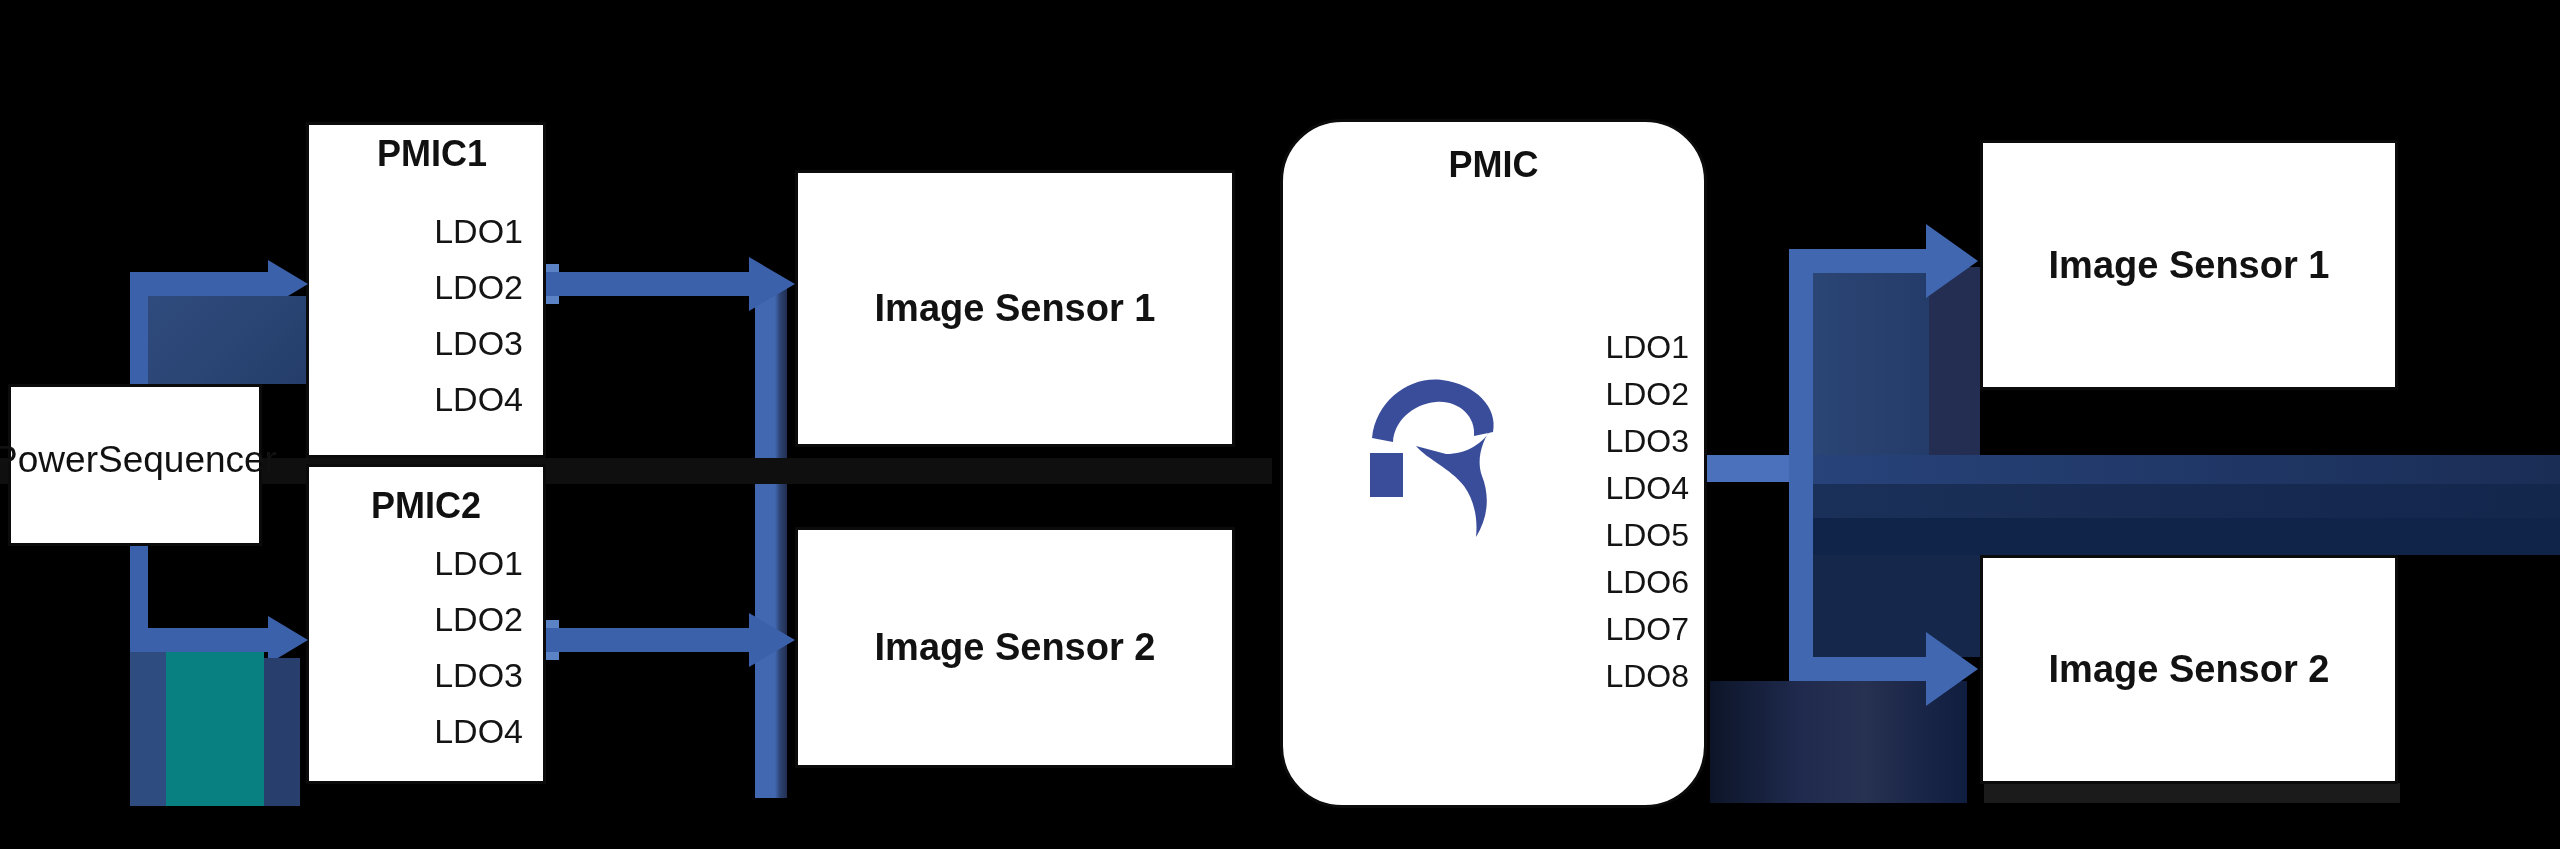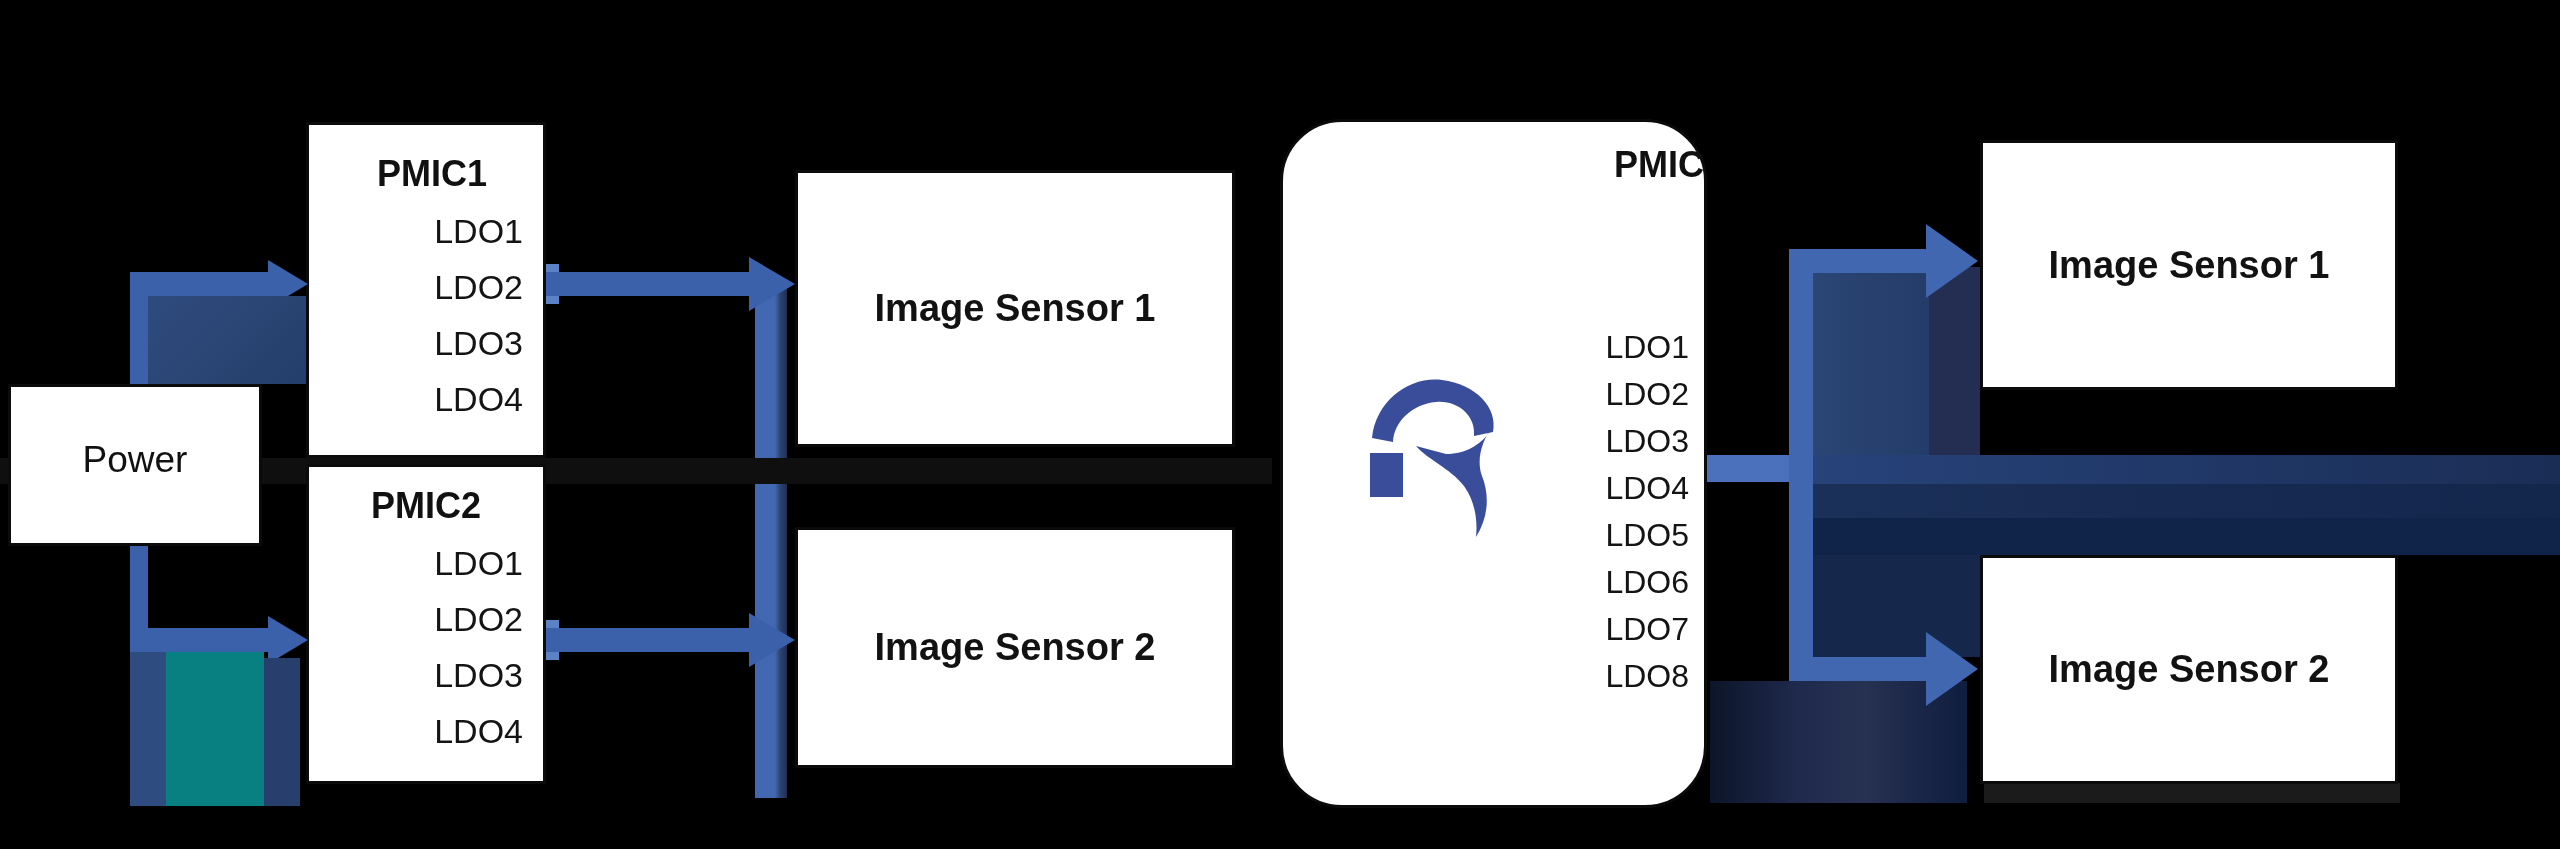--- a/index.html
+++ b/index.html
@@ -11,46 +11,47 @@
   .box{
     position:absolute;background:#fff;border:3px solid #0b0b0b;box-sizing:border-box;
     display:flex;align-items:center;justify-content:center;z-index:2;
   }
   .sensor-label{font-weight:700;font-size:38px;color:#121212;letter-spacing:0;}
   .ps-lines{display:flex;flex-direction:row;align-items:flex-end;line-height:50px;
     font-weight:400;font-size:37px;margin-top:-10px;}
   .pmic-box{display:block;}
   .pmic-title{font-weight:700;font-size:36px;text-align:center;display:block;}
   .ldo-item{display:block;font-size:34px;font-weight:400;text-align:right;color:#141414;}
-  .slg-title{font-weight:700;font-size:36px;text-align:right;line-height:46px;display:block;}
+  .slg-title{font-weight:700;font-size:36px;text-align:center;line-height:46px;display:block;}
   .slg-ldo{display:block;font-size:32px;font-weight:400;text-align:right;color:#141414;line-height:47px;}
   .seam{position:absolute;z-index:1;}
   .shadow{position:absolute;z-index:1;}
   .arrowpart{position:absolute;z-index:3;}
   .head{position:absolute;z-index:3;width:0;height:0;border-style:solid;border-color:transparent;}
   .rail-under{position:absolute;z-index:0;}
 </style>
 </head>
 <body>
 
 <div class="stage">
 
   <div class="seam" style="left:0;top:458px;width:1272px;height:26px;background:#0f0f0f;"></div>
 
   <div class="rail-under" style="left:755px;top:284px;width:32px;height:514px;
               background:linear-gradient(to right,#4368b2 0%,#4368b2 62%,#2c4472 78%,#232d50 100%);"></div>
 
   <div class="box" style="left:8px;top:384px;width:254px;height:162px;">
     <div class="ps-lines">
       <span>Power</span>
+      <span>Sequencer</span>
     </div>
   </div>
 
   <div class="box pmic-box" style="left:306px;top:122px;width:240px;height:336px;">
-    <span class="pmic-title" style="margin-top:28px;padding-left:12px;">PMIC1</span>
+    <span class="pmic-title" style="margin-top:8px;padding-left:12px;">PMIC1</span>
     <div class="abs" style="left:0;top:78px;right:20px;">
       <span class="ldo-item" style="line-height:56px;">LDO1</span>
       <span class="ldo-item" style="line-height:56px;">LDO2</span>
       <span class="ldo-item" style="line-height:56px;">LDO3</span>
       <span class="ldo-item" style="line-height:56px;">LDO4</span>
     </div>
   </div>
 
   <div class="box pmic-box" style="left:306px;top:464px;width:240px;height:320px;">
     <span class="pmic-title" style="margin-top:18px;">PMIC2</span>

